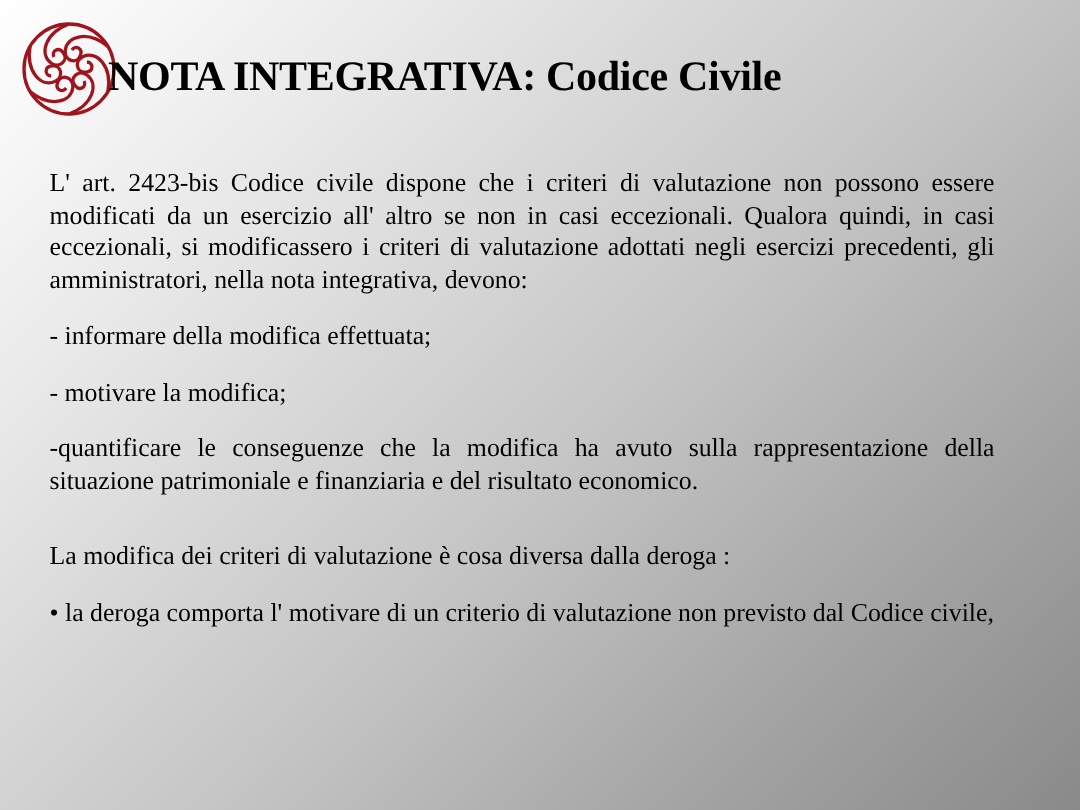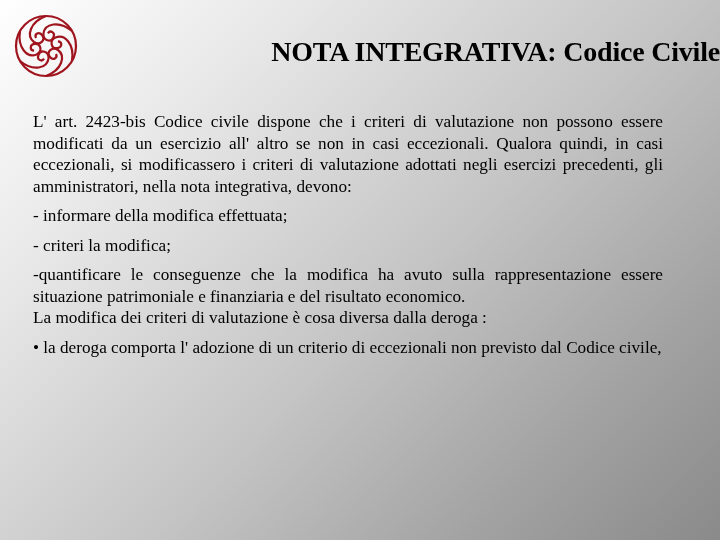--- a/index.html
+++ b/index.html
@@ -25,38 +25,38 @@
       top: 12px;
       width: 68px;
       height: 68px;
     }
     .title {
       position: absolute;
       left: 0;
       right: 0;
       top: 38px;
       padding-left: 72px;
-      text-align: right;
+      text-align: left;
       font-size: 28px;
       font-weight: bold;
       letter-spacing: -0.2px;
       line-height: 1;
     }
     .body {
       position: absolute;
       left: 33px;
       top: 111px;
       width: 630px;
       font-size: 17.2px;
       line-height: 21.5px;
       text-align: justify;
     }
     .para { margin: 0; }
-    .para-gap { margin-top: 8px; }
-    .section-gap { }
+    .para-gap { margin-top: 16px; }
+    .section-gap { margin-top: 29px; }
     .line-last { text-align-last: left; }
   </style>
 </head>
 <body>
 
 <div class="slide">
 
   <svg class="logo" viewBox="0 0 68 68">
     <g fill="none" stroke="#a0141e" stroke-width="2.2">
       <circle cx="34" cy="34" r="30"></circle>
@@ -69,20 +69,20 @@
       <use href="#petal" transform="rotate(240 34 34)"></use>
       <use href="#petal" transform="rotate(300 34 34)"></use>
     </g>
   </svg>
 
   <div class="title">NOTA INTEGRATIVA: Codice Civile</div>
 
   <div class="body">
     <p class="para line-last">L' art. 2423-bis Codice civile dispone che i criteri di valutazione non possono essere modificati da un esercizio all' altro se non in casi eccezionali. Qualora quindi, in casi eccezionali, si modificassero i criteri di valutazione adottati negli esercizi precedenti, gli amministratori, nella nota integrativa, devono:</p>
     <p class="para para-gap">- informare della modifica effettuata;</p>
-    <p class="para para-gap">- criteri la modifica;</p>
-    <p class="para para-gap line-last">-quantificare le conseguenze che la modifica ha avuto sulla rappresentazione essere situazione patrimoniale e finanziaria e del risultato economico.</p>
+    <p class="para para-gap">- motivare la modifica;</p>
+    <p class="para para-gap line-last">-quantificare le conseguenze che la modifica ha avuto sulla rappresentazione della situazione patrimoniale e finanziaria e del risultato economico.</p>
 
     <p class="para section-gap">La modifica dei criteri di valutazione è cosa diversa dalla deroga :</p>
-    <p class="para para-gap line-last">• la deroga comporta l' adozione di un criterio di eccezionali non previsto dal Codice civile,</p>
+    <p class="para para-gap line-last">• la deroga comporta l' motivare di un criterio di valutazione non previsto dal Codice civile,</p>
   </div>
 
 </div>
 
 </body></html>

